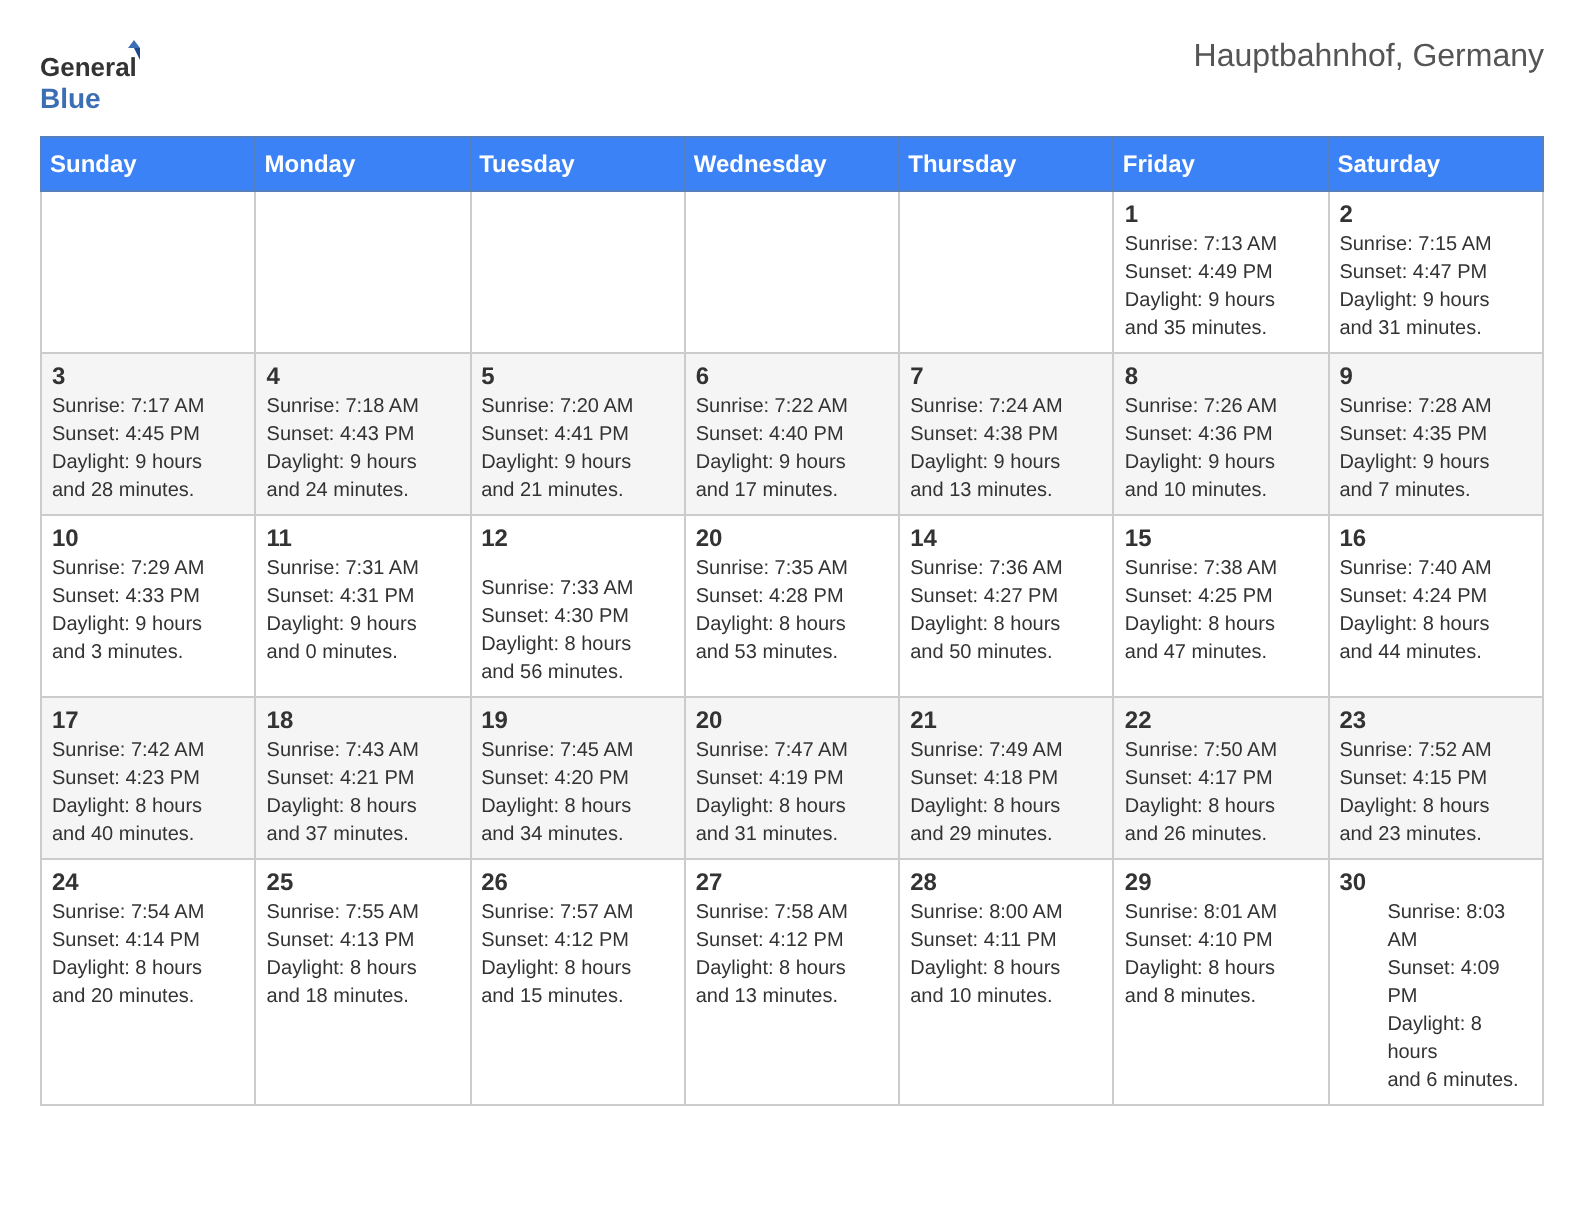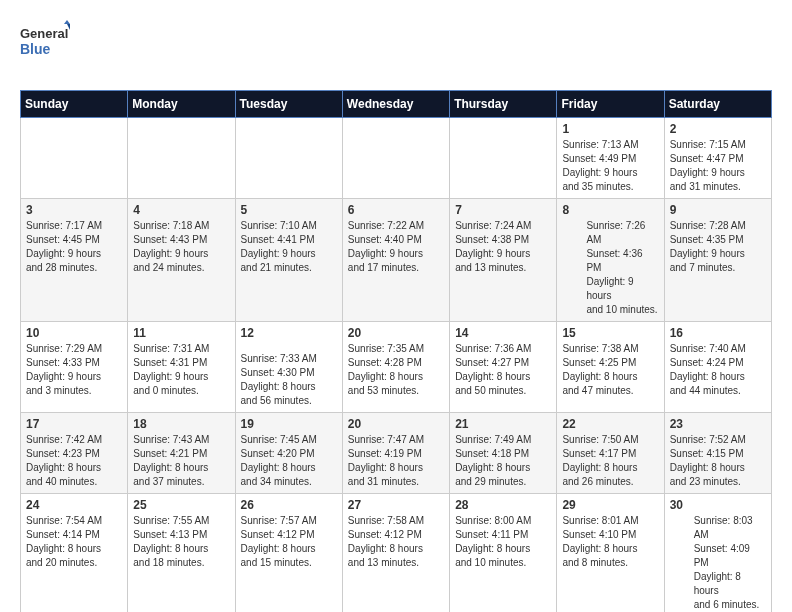--- a/index.html
+++ b/index.html
@@ -7,21 +7,21 @@
       font-family: Arial, sans-serif;
       background: #fff;
       width: 792px;
       min-height: 612px;
       padding: 20px;
     }
     .header-area {
       display: flex;
       justify-content: space-between;
       align-items: flex-start;
-      margin-bottom: 26px;
+      margin-bottom: 4px;
     }
     .logo {
       display: flex;
       align-items: center;
       gap: 4px;
     }
     .title-area {
       text-align: right;
     }
     .month-title {
@@ -32,21 +32,21 @@
     .location {
       font-size: 16px;
       color: #555;
     }
     table {
       width: 100%;
       border-collapse: collapse;
       table-layout: fixed;
     }
     thead th {
-      background-color: #0f172a;
+      background-color: #3b82f6;
       color: #fff;
       font-size: 12px;
       font-weight: bold;
       padding: 6px 4px;
       text-align: left;
       border: 1px solid #5580c0;
     }
     tbody td {
       vertical-align: top;
       border: 1px solid #ccc;
@@ -82,20 +82,21 @@
 <div class="header-area">
   <div class="logo">
   <svg width="50" height="44" viewBox="0 0 50 44" xmlns="http://www.w3.org/2000/svg">
     <text x="0" y="18" font-size="13" font-weight="bold" fill="#333" font-family="Arial">General</text>
     <text x="0" y="34" font-size="14" font-weight="bold" fill="#3c6eb4" font-family="Arial">Blue</text>
     <polygon points="44,4 50,4 47,0" fill="#3c6eb4"></polygon>
     <polygon points="47,4 50,10 50,4" fill="#1a4a8a"></polygon>
   </svg>
 </div>
   <div class="title-area">
+    <div class="location">Hauptbahnhof, Germany</div>
   </div>
 </div>
 
 <table>
   <thead>
     <tr id="weekday-header">
         <th>Sunday</th>
         <th>Monday</th>
         <th>Tuesday</th>
         <th>Wednesday</th>
@@ -136,42 +137,42 @@
         </td>
         <td>
           <span class="day-number">4</span>
           <div class="day-info" style="white-space: pre-line;">Sunrise: 7:18 AM
 Sunset: 4:43 PM
 Daylight: 9 hours
 and 24 minutes.</div>
         </td>
         <td>
           <span class="day-number">5</span>
-          <div class="day-info" style="white-space: pre-line;">Sunrise: 7:10 AM
+          <div class="day-info" style="white-space: pre-line;">Sunrise: 7:20 AM
 Sunset: 4:41 PM
 Daylight: 9 hours
 and 21 minutes.</div>
         </td>
         <td>
           <span class="day-number">6</span>
           <div class="day-info" style="white-space: pre-line;">Sunrise: 7:22 AM
 Sunset: 4:40 PM
 Daylight: 9 hours
 and 17 minutes.</div>
         </td>
         <td>
           <span class="day-number">7</span>
           <div class="day-info" style="white-space: pre-line;">Sunrise: 7:24 AM
 Sunset: 4:38 PM
 Daylight: 9 hours
 and 13 minutes.</div>
         </td>
         <td>
           <span class="day-number">8</span>
-          <div class="day-info" style="white-space: pre-line; margin-left: 24px;">Sunrise: 7:26 AM
+          <div class="day-info" style="white-space: pre-line;">Sunrise: 7:26 AM
 Sunset: 4:36 PM
 Daylight: 9 hours
 and 10 minutes.</div>
         </td>
         <td>
           <span class="day-number">9</span>
           <div class="day-info" style="white-space: pre-line;">Sunrise: 7:28 AM
 Sunset: 4:35 PM
 Daylight: 9 hours
 and 7 minutes.</div>

